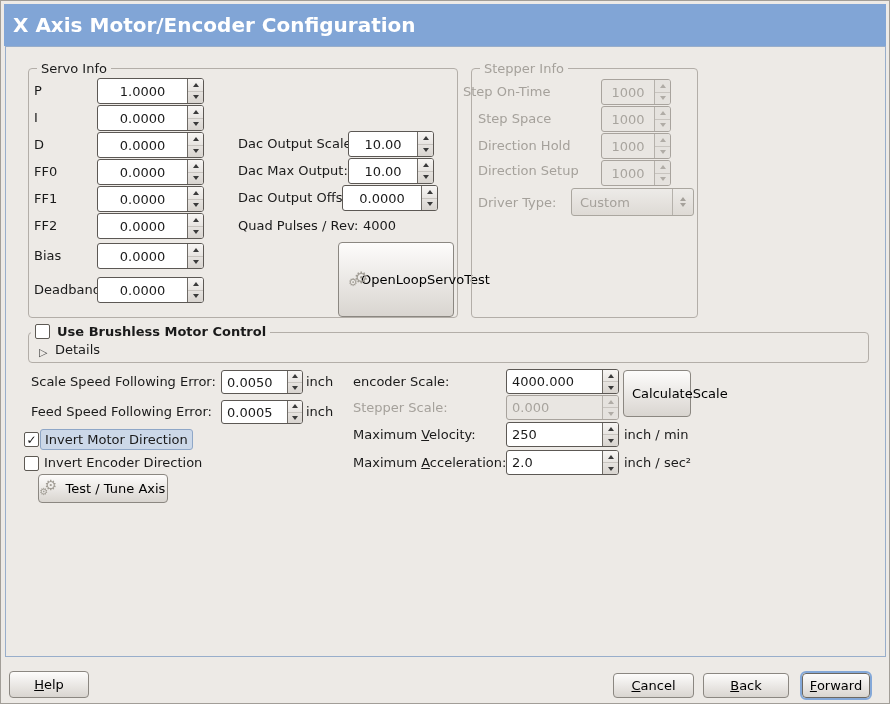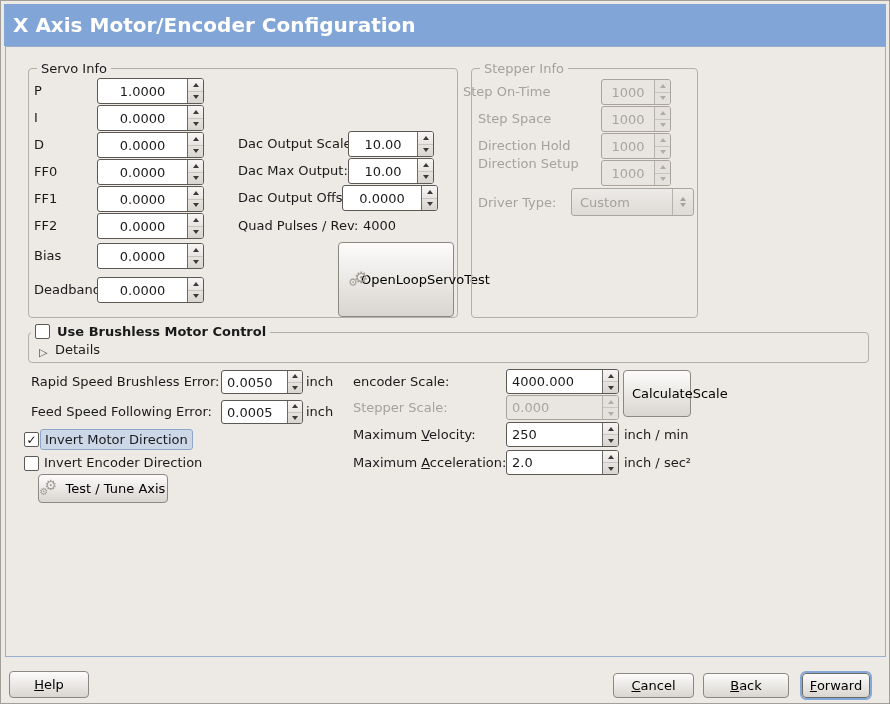--- a/index.html
+++ b/index.html
@@ -276,21 +276,21 @@
       <span class="sbtns">
           <i class="up">
             <b class="tri-up"></b>
           </i>
           <i class="dn">
             <b class="tri-dn"></b>
           </i>
         </span>
     </div>
 
-    <div class="lbl dis" style="left:472px;top:104px;line-height:26px;text-align:right;">Direction Setup</div>
+    <div class="lbl dis" style="left:472px;top:111px;line-height:26px;text-align:right;">Direction Setup</div>
     <div class="spin off" style="left:595px;top:113px;width:70px;height:26px;">
       <span class="val">1000</span>
       <span class="sbtns">
           <i class="up">
             <b class="tri-up"></b>
           </i>
           <i class="dn">
             <b class="tri-dn"></b>
           </i>
         </span>
@@ -307,21 +307,21 @@
 
     <div class="frame" style="left:22px;top:285px;width:841px;height:31px;">
       <div class="legend" style="left:2px;top:-10px;display:flex;align-items:center;gap:7px;">
         <span class="cb" style="position:relative;"></span>
         <b>Use Brushless Motor Control</b>
       </div>
       <div class="lbl expander" style="left:10px;top:13px;">▷</div>
       <div class="lbl" style="left:26px;top:9px;">Details</div>
     </div>
 
-    <div class="lbl" style="left:25px;top:323px;line-height:24px;">Rapid Speed Brushless Error:</div>
+    <div class="lbl" style="left:25px;top:323px;line-height:24px;">Scale Speed Following Error:</div>
     <div class="spin valleft" style="left:215px;top:323px;width:82px;height:24px;">
       <span class="val">0.0050</span>
       <span class="sbtns" style="width:14px;">
           <i class="up">
             <b class="tri-up"></b>
           </i>
           <i class="dn">
             <b class="tri-dn"></b>
           </i>
         </span>

